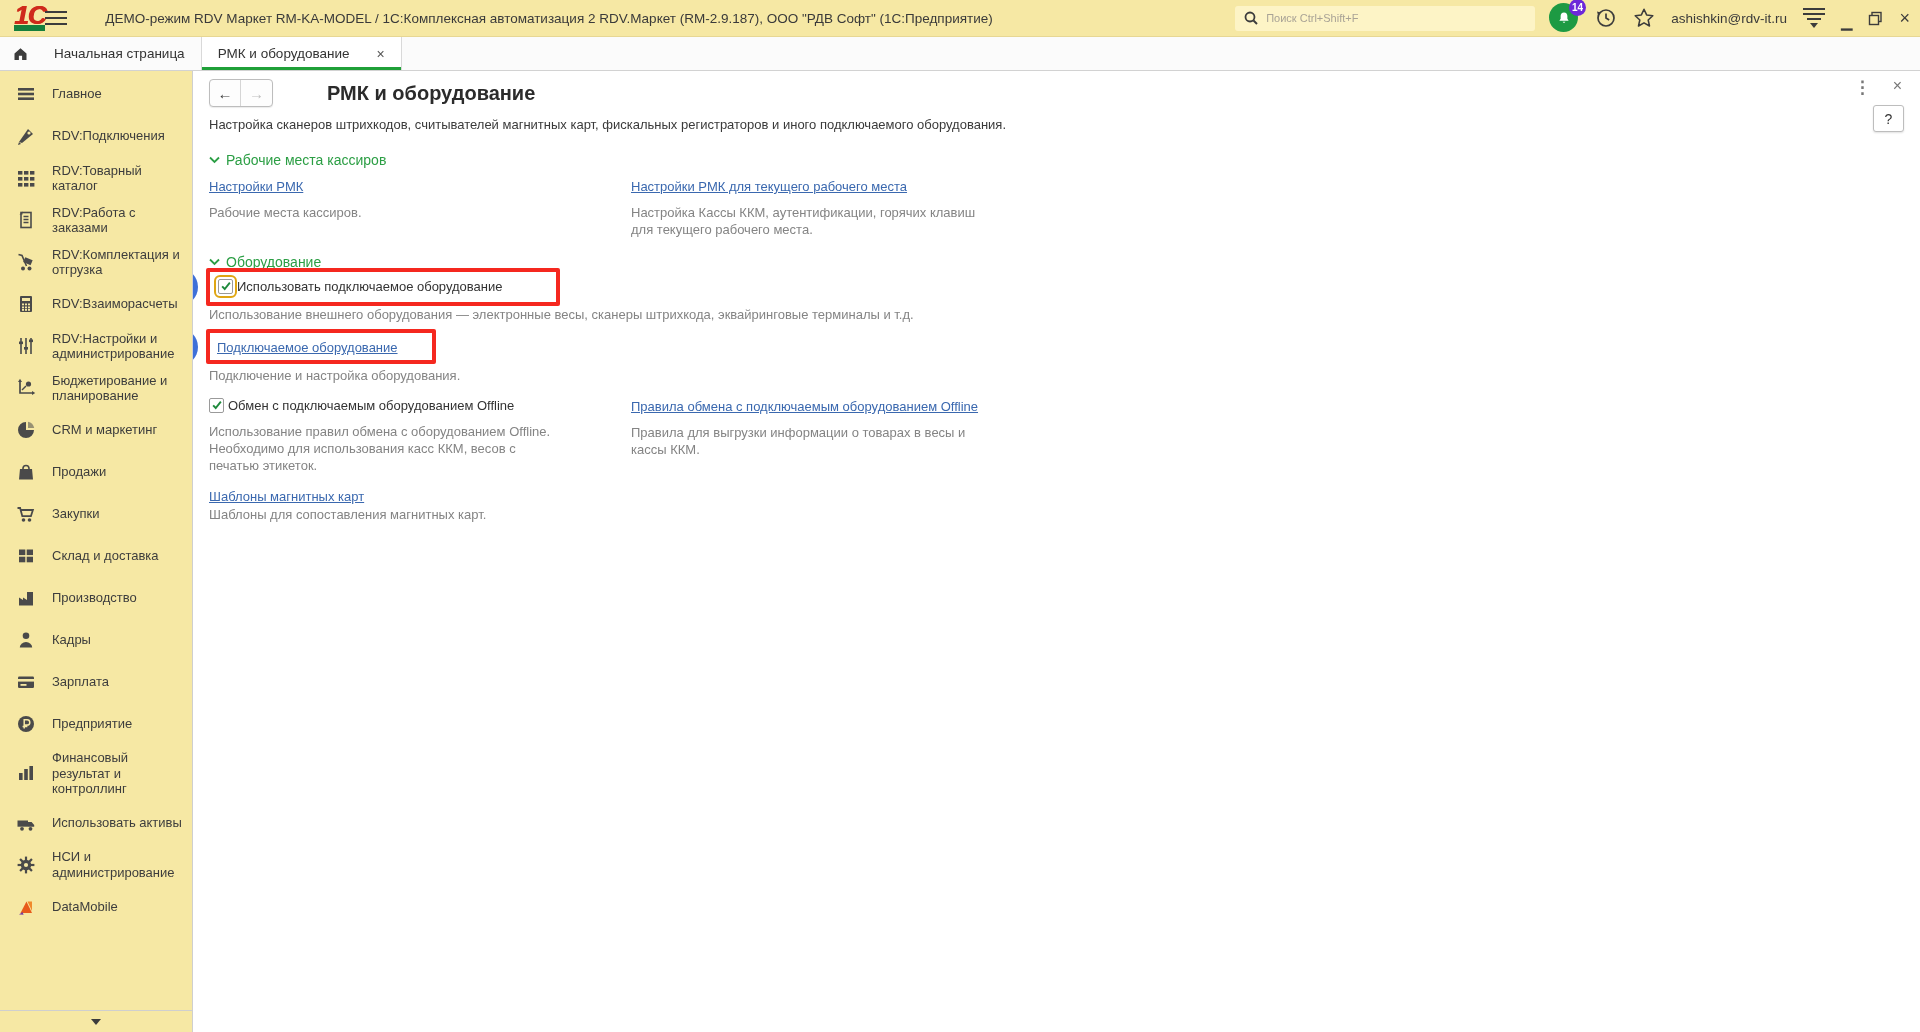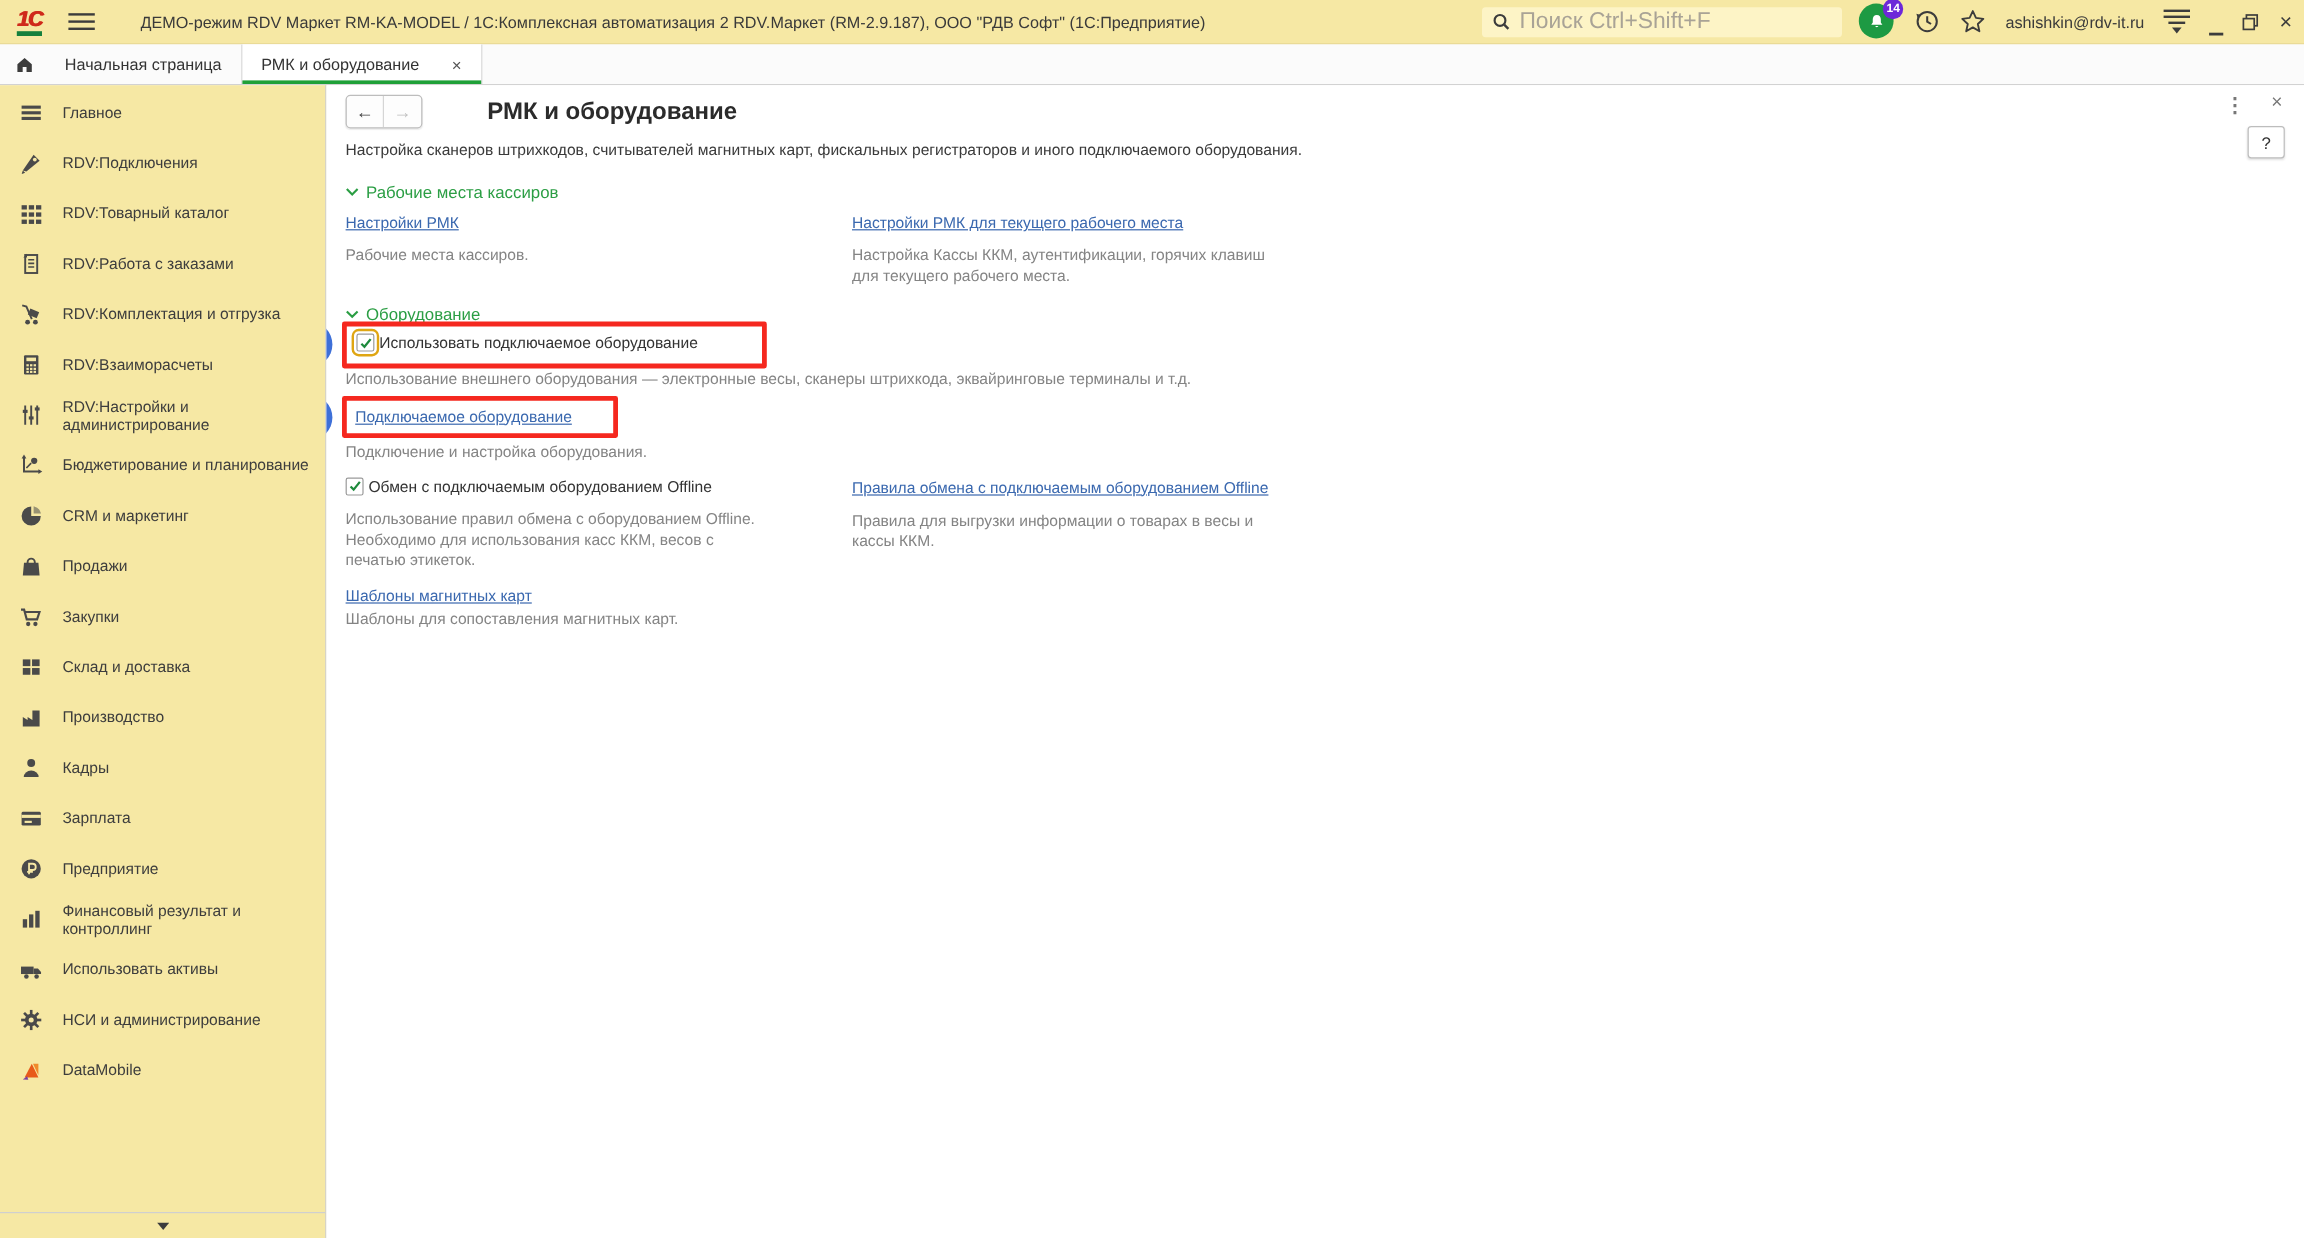--- a/index.html
+++ b/index.html
@@ -3,30 +3,30 @@
 <meta charset="utf-8">
 <style>
   * { margin:0; padding:0; box-sizing:border-box; }
   html,body { width:1920px; height:1032px; overflow:hidden; }
   body { font-family:"Liberation Sans", sans-serif; background:#fff; color:#333; }
   .app { width:1920px; height:1032px; display:flex; flex-direction:column; position:relative; }
 
   
   .titlebar { height:37px; background:#f6e8a4; display:flex; align-items:center; flex:0 0 auto;
               border-bottom:1px solid #e7d794; padding:0 10px 0 14px; }
-  .logo1c { color:#cf2a1b; font-weight:bold; font-size:18px; font-style:italic; letter-spacing:-1px;
-            text-shadow:1px 0 #cf2a1b; margin-right:22px; border-bottom:4px solid #15803d; line-height:20px; }
+  .logo1c { color:#cf2a1b; font-weight:bold; font-size:26px; font-style:italic; letter-spacing:-1px;
+            text-shadow:1px 0 #cf2a1b; border-bottom:6px solid #15803d; line-height:20px; }
   .hamb { width:22px; height:14px; display:flex; flex-direction:column; justify-content:space-between; margin-right:38px; cursor:pointer; }
   .hamb span { height:2.4px; background:#3c3c3c; }
   .apptitle { font-size:13.5px; color:#3a3a3a; white-space:nowrap; overflow:hidden; flex:0 1 auto; }
   .tb-spacer { flex:1; }
   .searchbox { width:300px; height:25px; background:#fdf4c6; border-radius:3px; display:flex; align-items:center;
                padding:0 8px; margin-right:14px; }
   .searchbox svg { flex:0 0 auto; margin-right:7px; }
-  .searchbox input { border:none; outline:none; background:transparent; font-size:19px; color:#444; width:100%;
+  .searchbox input { border:none; outline:none; background:transparent; font-size:11px; color:#444; width:100%;
                      font-family:"Liberation Sans", sans-serif; }
   .searchbox input::placeholder { color:#a9a396; }
   .tb-ico { display:flex; align-items:center; gap:16px; }
   .bellwrap { position:relative; width:30px; height:30px; }
   .bellcirc { width:29px; height:29px; border-radius:50%; background:#1d9a43; display:flex; align-items:center; justify-content:center; }
   .bellbadge { position:absolute; top:-4px; right:-7px; min-width:17px; height:17px; border-radius:9px; background:#6d28d9;
                color:#fff; font-size:10px; font-weight:bold; display:flex; align-items:center; justify-content:center; padding:0 3px; }
   .useremail { font-size:13.5px; color:#3a3a3a; }
   .winbtn { color:#3c3c3c; font-size:15px; line-height:1; cursor:pointer; }
   .menu-lines { display:flex; flex-direction:column; align-items:center; gap:3px; cursor:pointer; }
@@ -37,21 +37,21 @@
   
   .tabbar { height:34px; background:#fbfbfb; border-bottom:1px solid #d2d2d2; display:flex; align-items:stretch; flex:0 0 auto; }
   .tab { display:flex; align-items:center; gap:25px; padding:0 16px; font-size:13.5px; color:#333; cursor:pointer; position:relative; }
   .tab.home { padding-left:12px; }
   .tab.active { background:#fff; border-left:1px solid #d9d9d9; border-right:1px solid #d9d9d9; }
   .tab.active::after { content:""; position:absolute; left:0; right:0; bottom:0; height:3px; background:#1fa038; }
   .tabclose { color:#555; font-size:14px; margin-left:2px; cursor:pointer; }
 
   
   .main { flex:1; display:flex; min-height:0; }
-  .sidebar { width:272px; background:#f6e8a4; border-right:1px solid #cfcfcf; display:flex; flex-direction:column; flex:0 0 auto; }
+  .sidebar { width:193px; background:#f6e8a4; border-right:1px solid #cfcfcf; display:flex; flex-direction:column; flex:0 0 auto; }
   .sb-items { flex:1; overflow:hidden; padding-top:2px; }
   .sb-item { min-height:42px; display:flex; align-items:center; cursor:pointer; padding:5px 6px 5px 0; }
   .sb-item .ic { width:52px; flex:0 0 auto; display:flex; justify-content:center; }
   .sb-item .lb { font-size:13px; color:#3d3d3d; line-height:15.5px; }
   .sb-bottom { border-top:1px solid #cfcfcf; height:22px; display:flex; align-items:center; justify-content:center; cursor:pointer; }
   .sb-bottom .chev { width:0; height:0; border-left:5px solid transparent; border-right:5px solid transparent; border-top:6px solid #3c3c3c; }
 
   
   .content { flex:1; background:#fff; position:relative; overflow:hidden; }
   .c-more { position:absolute; top:6px; right:50px; color:#777; font-size:17px; font-weight:bold; letter-spacing:-1px; cursor:pointer; }

